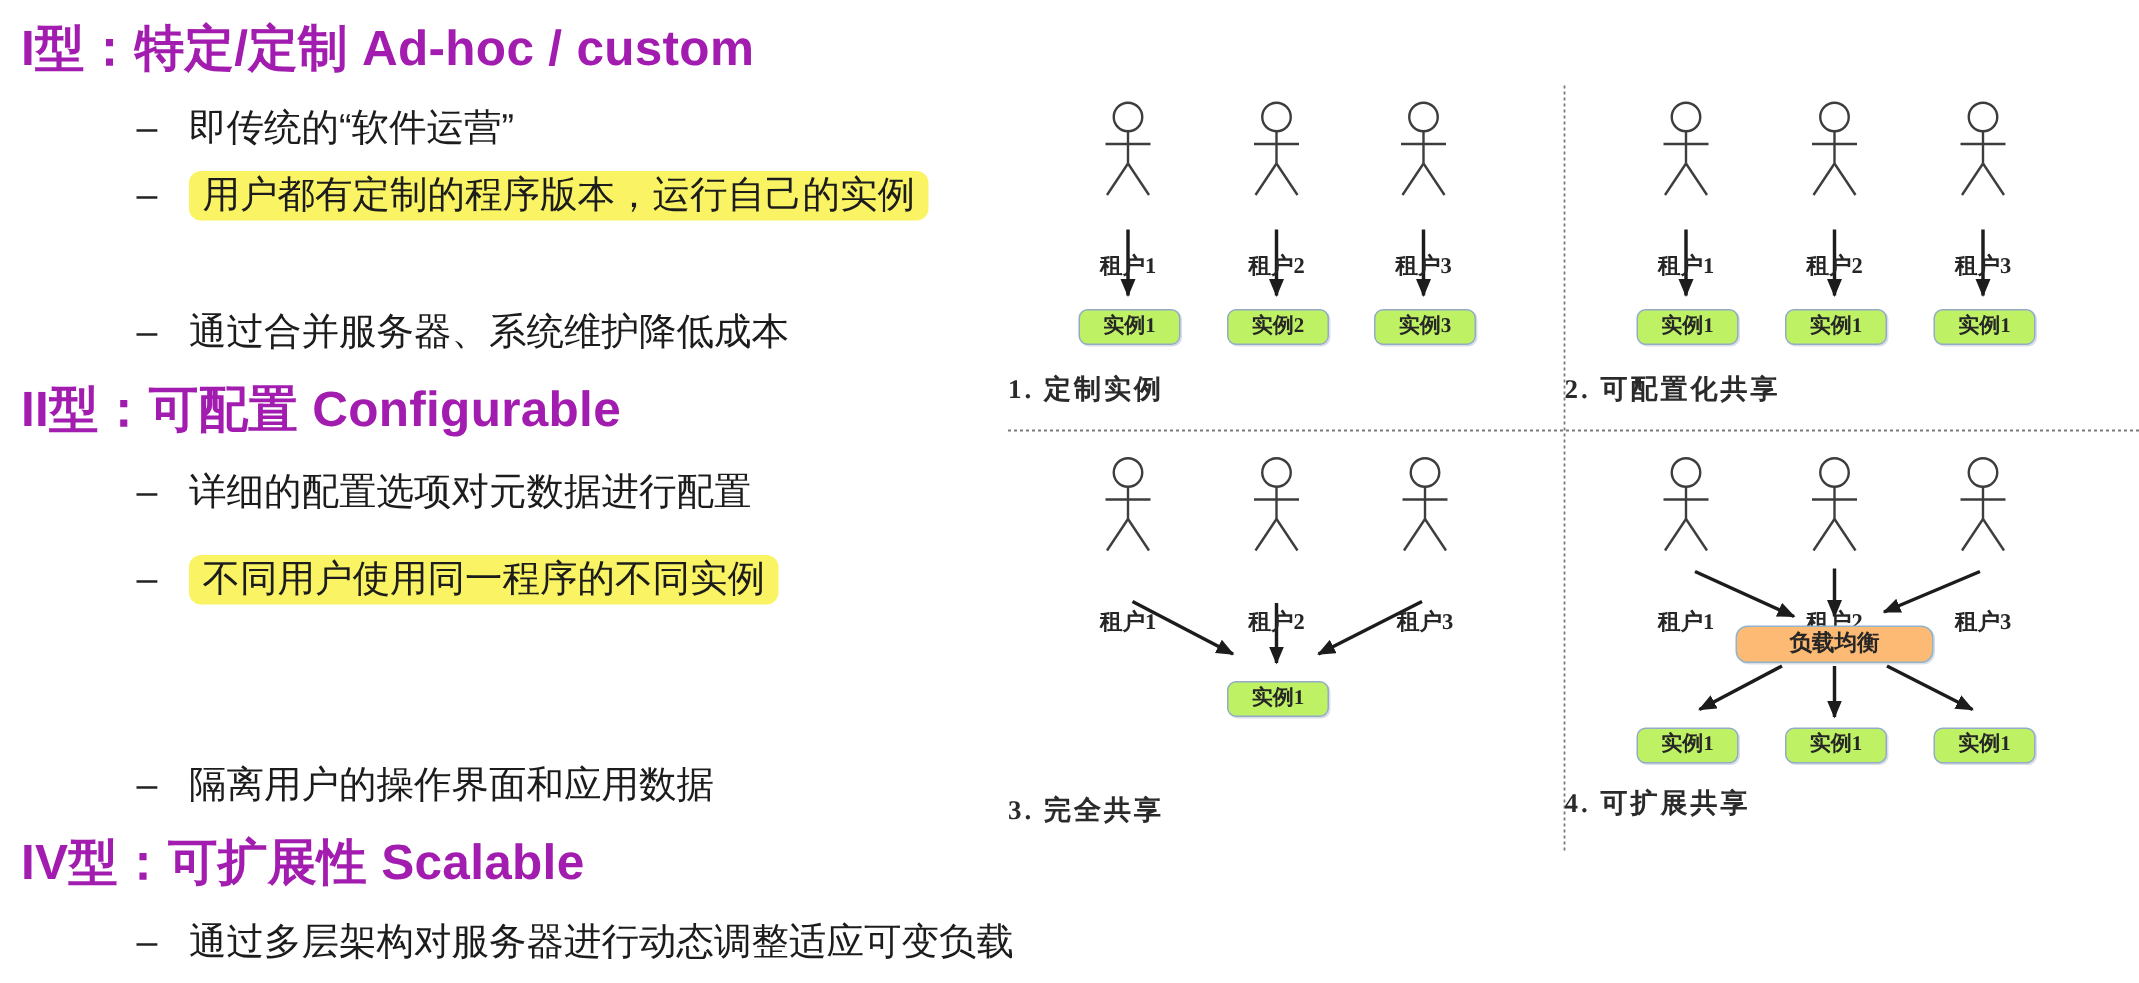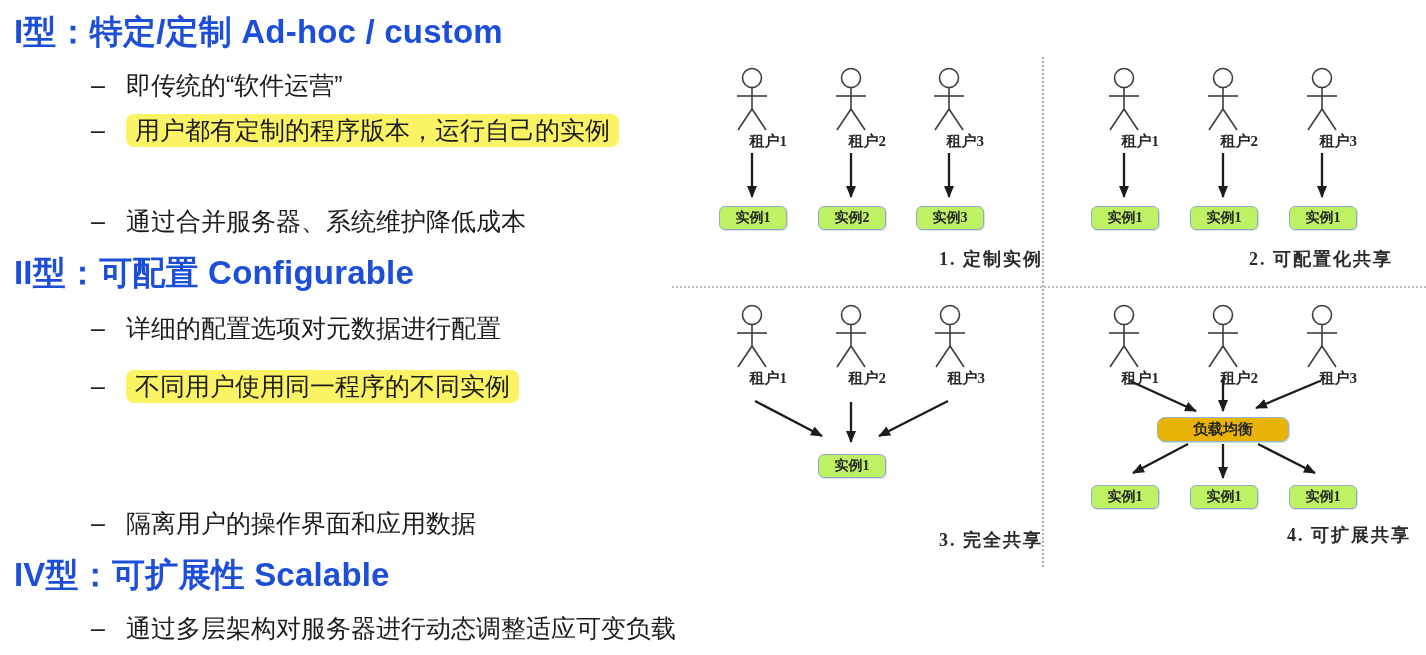--- a/index.html
+++ b/index.html
@@ -2,40 +2,40 @@
 <html><head>
 <meta charset="utf-8">
 <style>
   html,body{margin:0;padding:0;background:#ffffff;}
   .slide{position:relative;width:1426px;height:655px;background:#ffffff;overflow:hidden;
          font-family:"Liberation Sans","DejaVu Sans",sans-serif;color:#1a1a1a;}
 
   
   .outline{position:absolute;inset:0;}
   .h{position:absolute;left:14px;font-size:33px;font-weight:600;letter-spacing:0.2px;
-     white-space:nowrap;color:#1d4ed8;line-height:1.25;}
+     white-space:nowrap;color:#a21caf;line-height:1.25;}
   .li{position:absolute;left:64px;font-size:25px;font-weight:500;white-space:nowrap;
       color:#1c1c1c;line-height:1.3;margin-left:27px;}
   .li .dash{display:inline-block;width:35px;font-weight:400;color:#222;}
   .hl{background:#FAF464;padding:2px 9px 3px 9px;border-radius:8px;}
 
   
   .diagram{position:absolute;left:672px;top:45px;width:754px;height:545px;}
   .diagram svg{position:absolute;left:0;top:0;}
-  .tenant{position:absolute;width:70px;text-align:right;font-size:15px;font-weight:600;
-          color:#262626;font-family:"Liberation Serif","DejaVu Serif",serif;}
+  .tenant{position:absolute;width:70px;text-align:center;font-size:15px;font-weight:600;
+          color:#262626;font-family:"Liberation Serif","DejaVu Serif",serif;margin-top:36px;}
   .inst{position:absolute;width:66px;height:22px;background:#bef264;border:1.5px solid #93ABC9;
         border-radius:6px;box-shadow:1px 1px 0 rgba(150,160,180,.35);
         text-align:center;line-height:22px;font-size:14px;font-weight:600;color:#262626;
         font-family:"Liberation Serif","DejaVu Serif",serif;}
-  .lb{position:absolute;left:485px;top:372px;width:130px;height:23px;background:#eab308;
+  .lb{position:absolute;left:485px;top:372px;width:130px;height:23px;background:#fdba74;
       border:1.5px solid #8FB4CE;border-radius:8px;text-align:center;line-height:23px;
       font-size:15px;font-weight:600;color:#262626;box-shadow:1px 1px 0 rgba(150,160,180,.35);
       font-family:"Liberation Serif","DejaVu Serif",serif;}
-  .cap{position:absolute;text-align:right;font-size:18px;font-weight:700;letter-spacing:2px;
+  .cap{position:absolute;text-align:left;font-size:18px;font-weight:700;letter-spacing:2px;
        color:#2b2b2b;font-family:"Liberation Serif","DejaVu Serif",serif;}
   .stick{stroke:#3d3d3d;stroke-width:1.6;fill:none;}
   .arrow{stroke:#1c1c1c;stroke-width:2.3;fill:none;}
   .divider{stroke:#7a7a7a;stroke-width:1.2;stroke-dasharray:2 2;}
 </style>
 </head>
 <body>
 
 <div class="slide">
 

